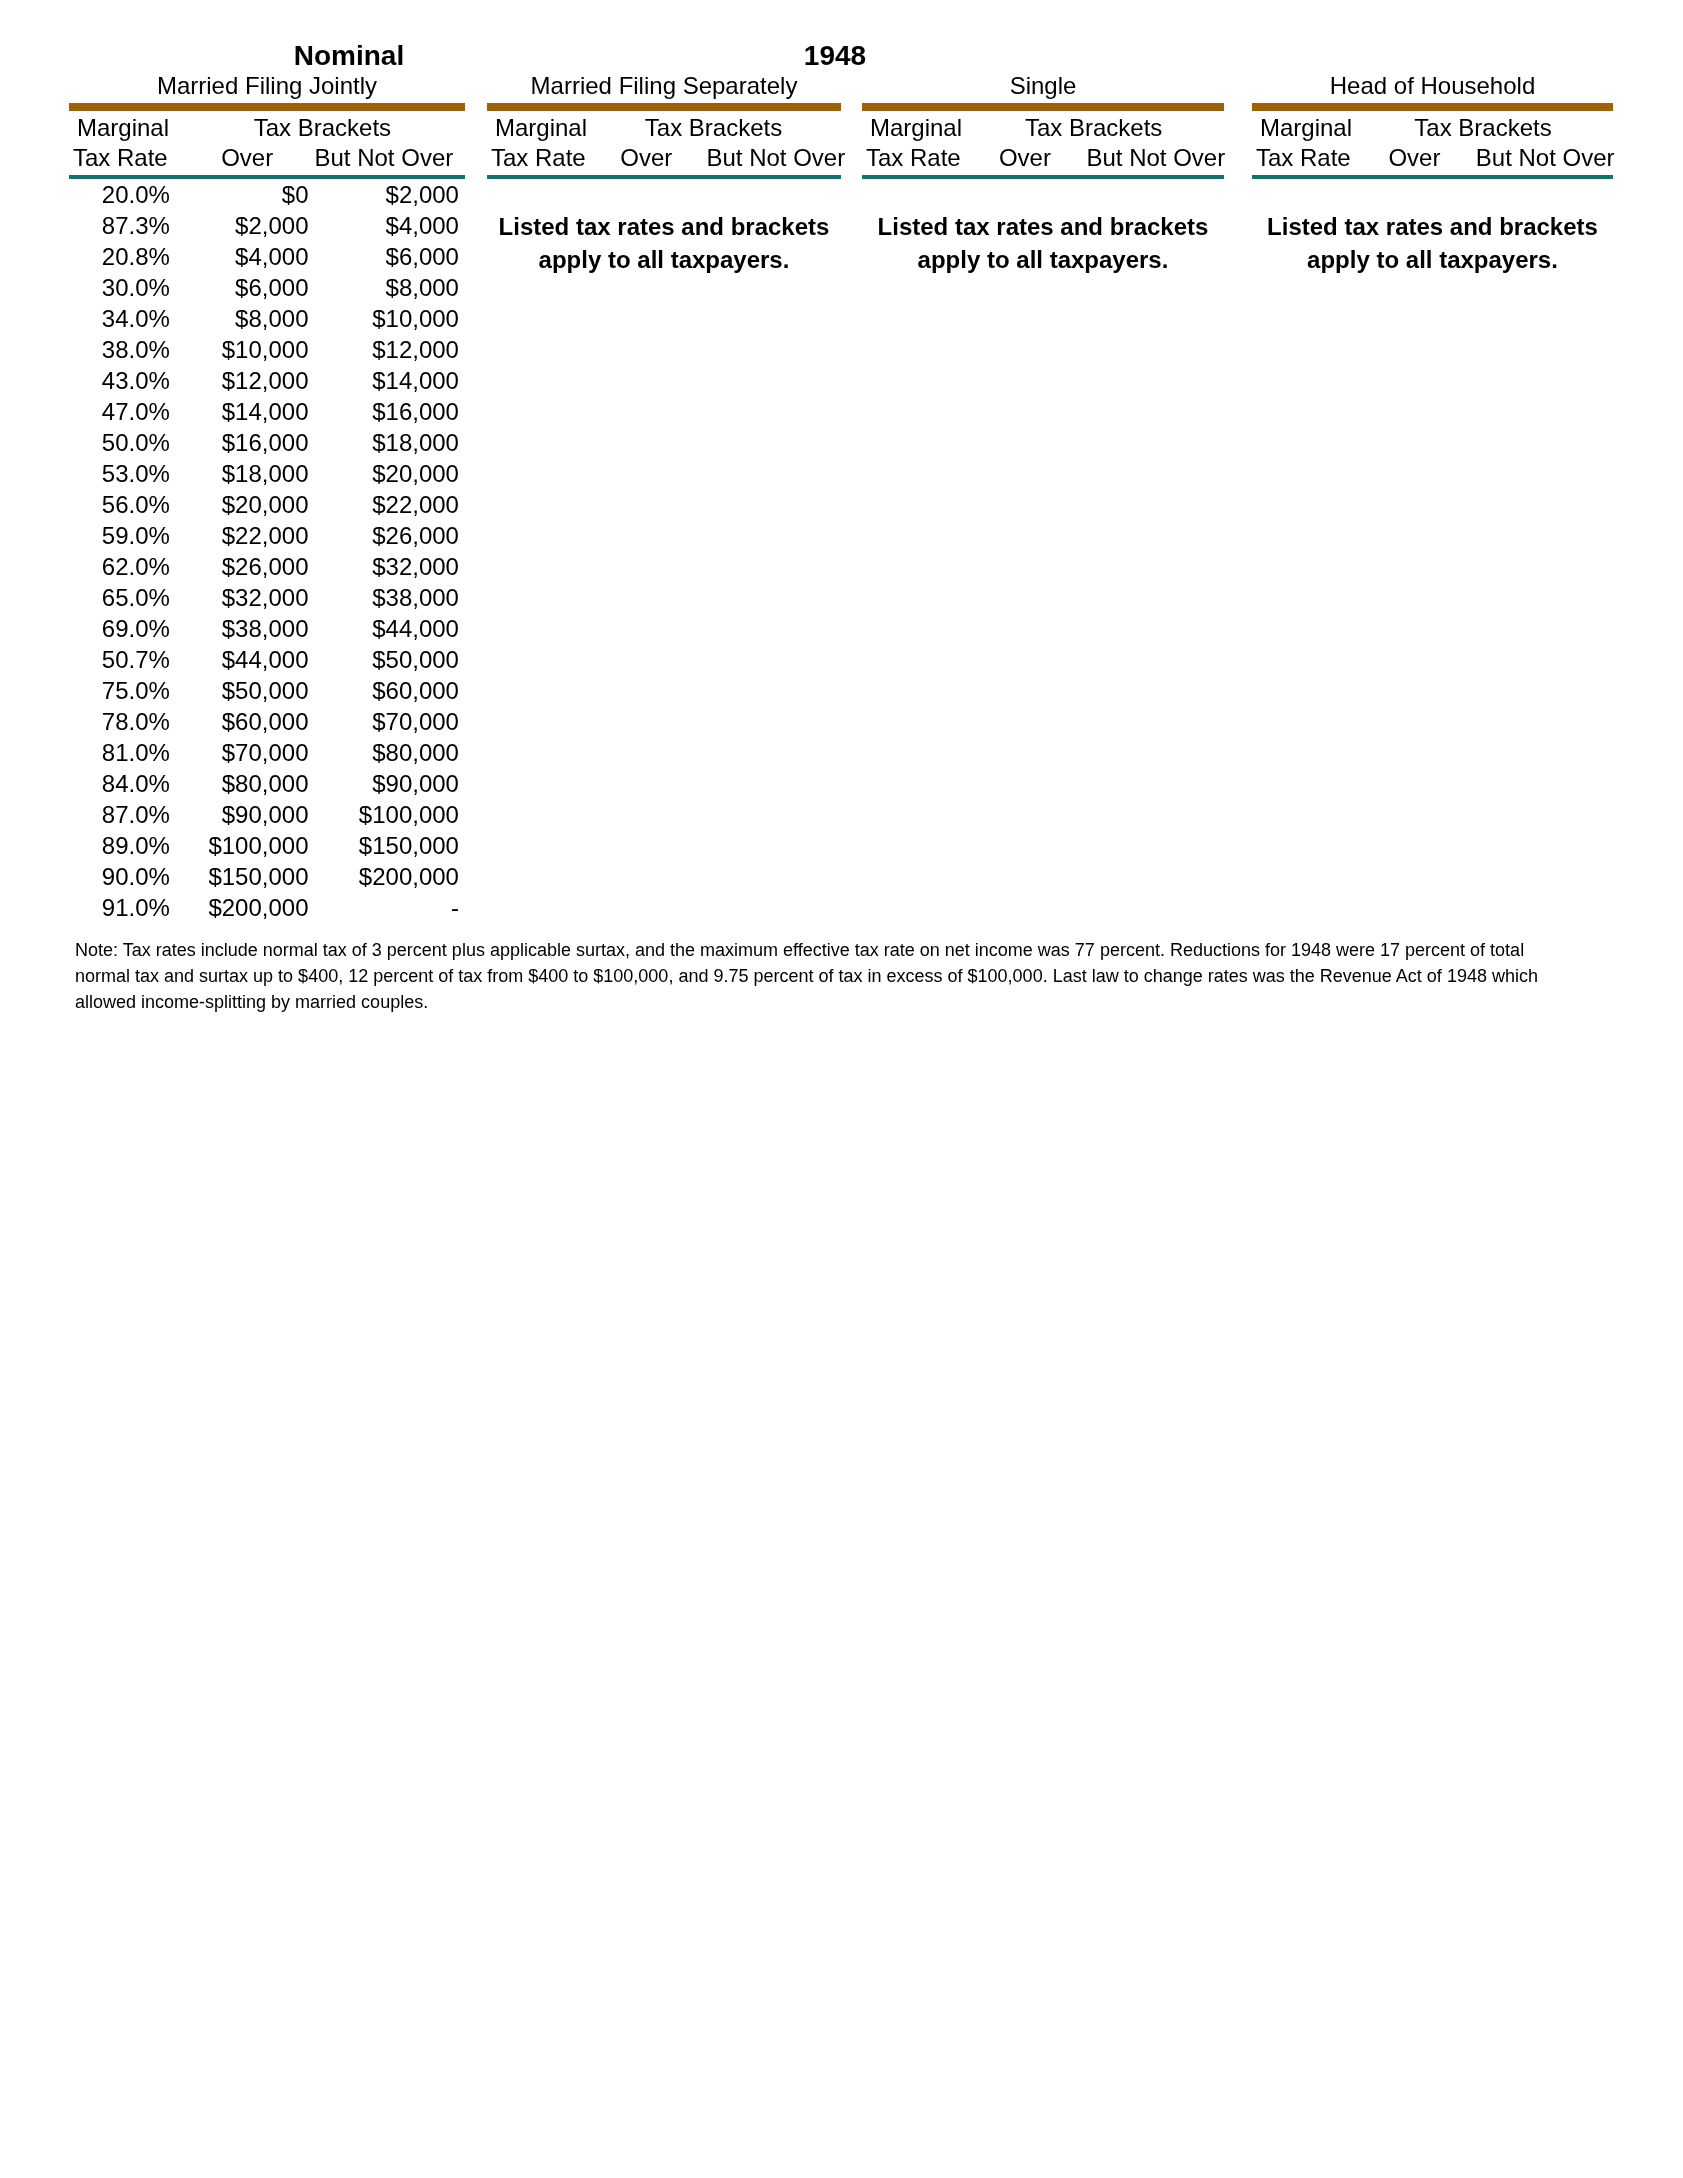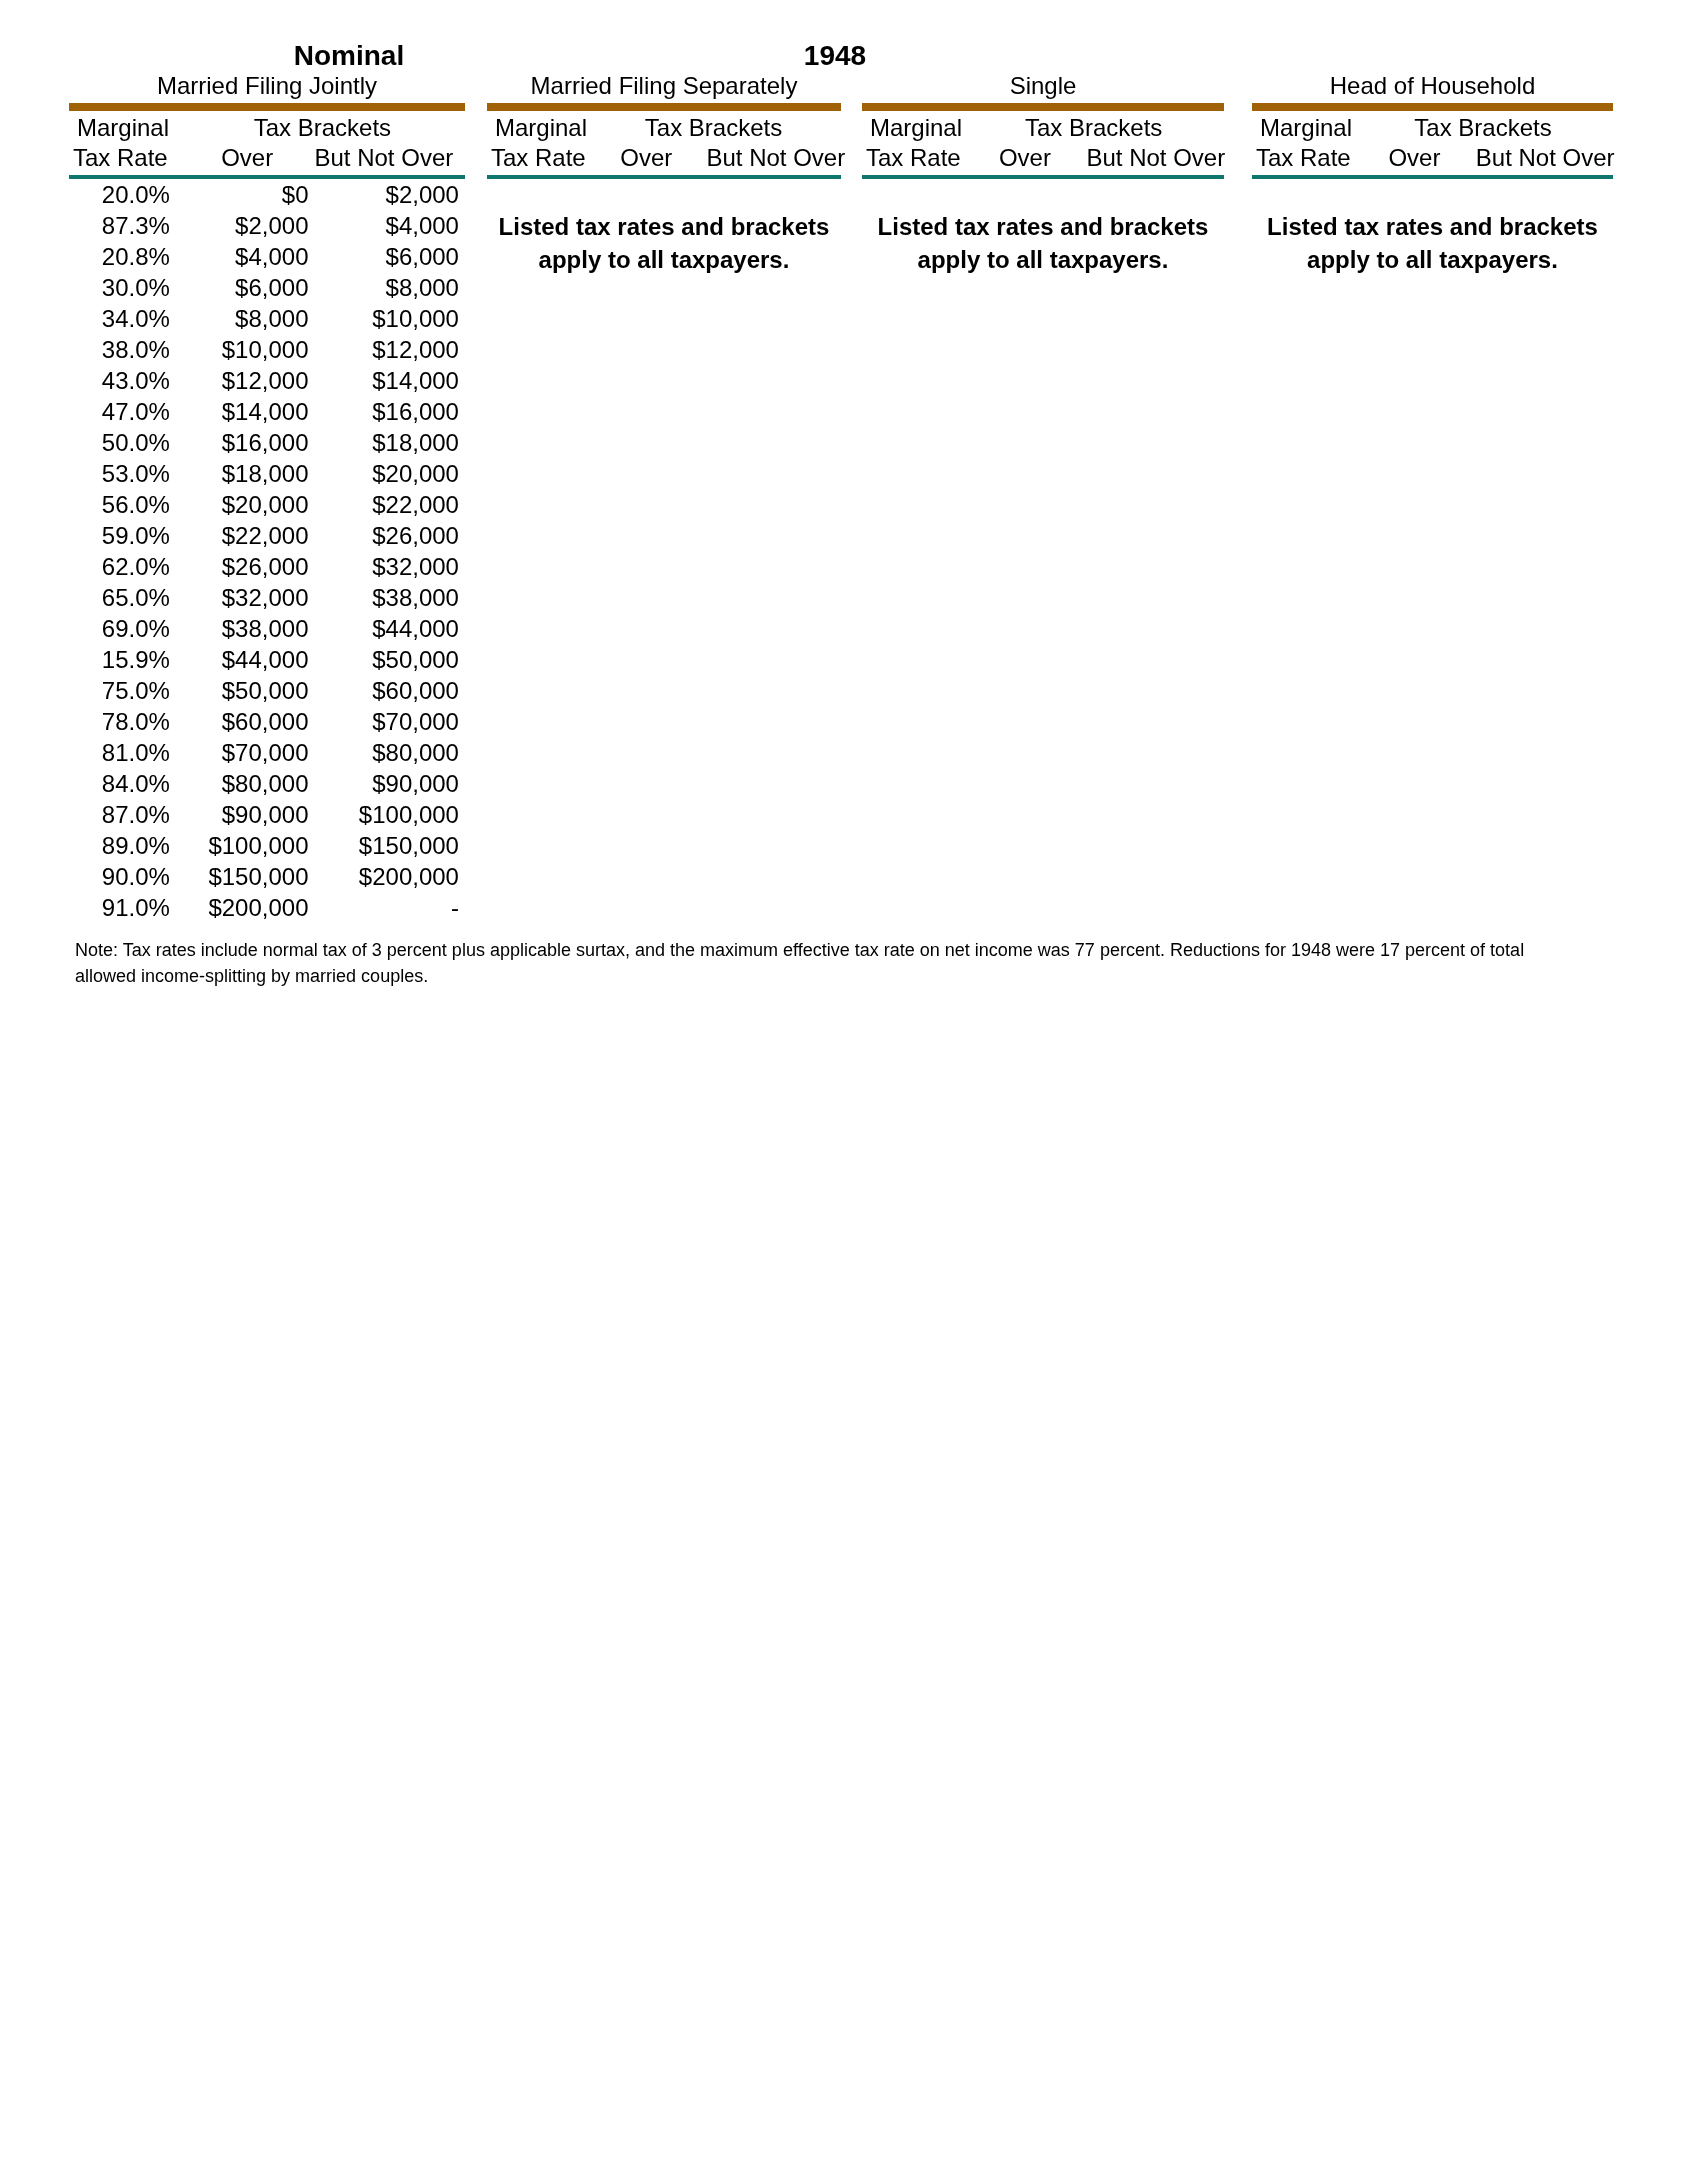--- a/index.html
+++ b/index.html
@@ -148,21 +148,21 @@
             <span class="td-1">65.0%</span>
             <span class="td-2">$32,000</span>
             <span class="td-3">$38,000</span>
           </div>
           <div class="trow">
             <span class="td-1">69.0%</span>
             <span class="td-2">$38,000</span>
             <span class="td-3">$44,000</span>
           </div>
           <div class="trow">
-            <span class="td-1">15.9%</span>
+            <span class="td-1">50.7%</span>
             <span class="td-2">$44,000</span>
             <span class="td-3">$50,000</span>
           </div>
           <div class="trow">
             <span class="td-1">75.0%</span>
             <span class="td-2">$50,000</span>
             <span class="td-3">$60,000</span>
           </div>
           <div class="trow">
             <span class="td-1">78.0%</span>
@@ -246,16 +246,17 @@
         </div>
         <div class="msg">
           <div class="msg-line">Listed tax rates and brackets</div>
           <div class="msg-line">apply to all taxpayers.</div>
         </div>
       </div>
     </div>
 
   <div class="note" id="note">
       <div class="note-line">Note: Tax rates include normal tax of 3 percent plus applicable surtax, and the maximum effective tax rate on net income was 77 percent. Reductions for 1948 were 17 percent of total</div>
+      <div class="note-line">normal tax and surtax up to $400, 12 percent of tax from $400 to $100,000, and 9.75 percent of tax in excess of $100,000. Last law to change rates was the Revenue Act of 1948 which</div>
       <div class="note-line">allowed income-splitting by married couples.</div>
     </div>
 </div>
 
 
 </body></html>

